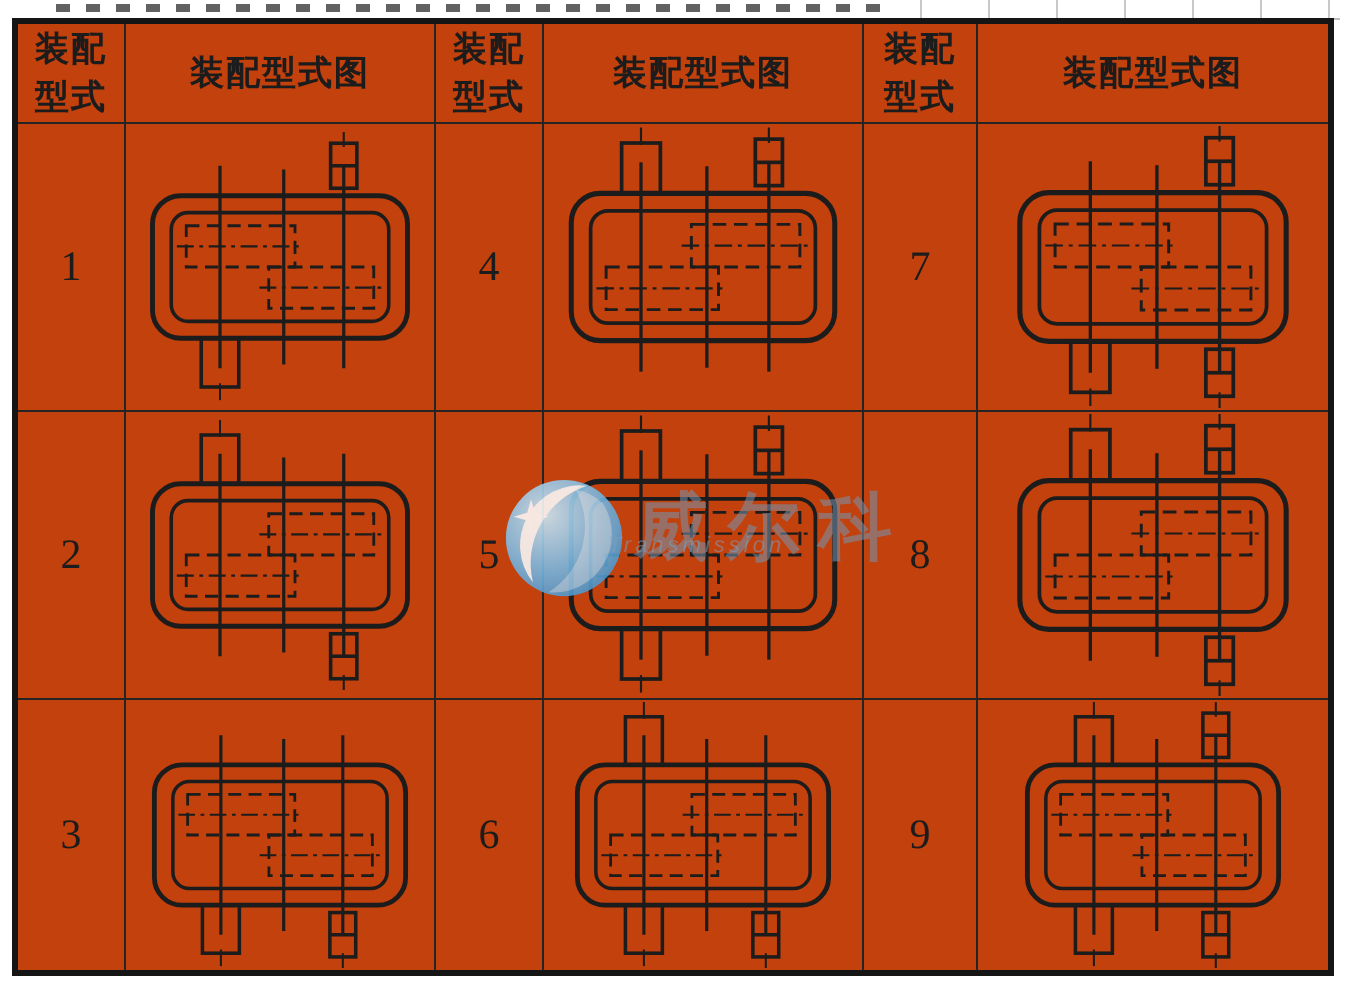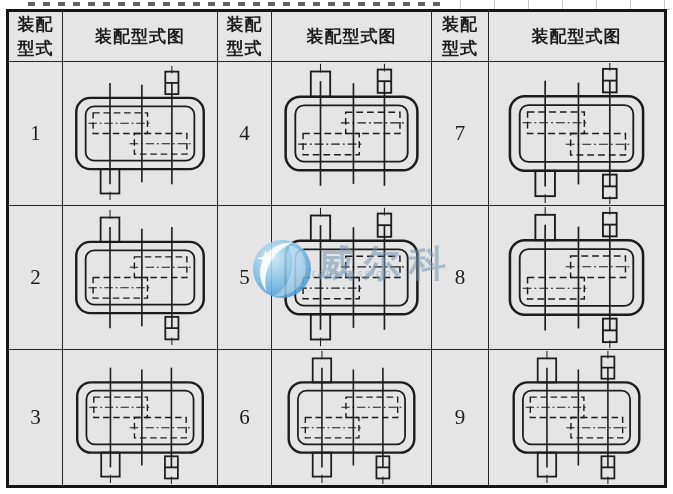--- a/index.html
+++ b/index.html
@@ -12,21 +12,21 @@
     opacity:.8;}
   .topstrip2{position:absolute;left:460px;top:0;width:210px;height:9px;
     border-bottom:1px solid #bdbdbd;
     background:repeating-linear-gradient(90deg,#c9c9c9 0 1px,transparent 1px 34px);}
 
   
   .tbl{position:absolute;left:6px;top:9px;width:661px;height:479px;
        border:3px solid #151515;display:grid;box-sizing:border-box;
        grid-template-columns:54px 155px 54px 160px 57px 1fr;
        grid-template-rows:50px 144px 144px 1fr;
-       background:#e5e5e5;}
+       background:#c2410c;}
   .c{border-right:1.6px solid #242424;border-bottom:1.6px solid #242424;
      display:flex;align-items:center;justify-content:center;
      min-width:0;min-height:0;}
   .tbl > .c:nth-child(6n){border-right:none;}
   .tbl > .c:nth-child(n+19){border-bottom:none;}
 
   .hdr{font-weight:700;font-size:17px;line-height:1.4;text-align:center;
        letter-spacing:1px;padding:0 4px;}
   .num{font-family:"Liberation Serif", serif;font-size:21px;}
   .dia{padding:1px 2px;}

